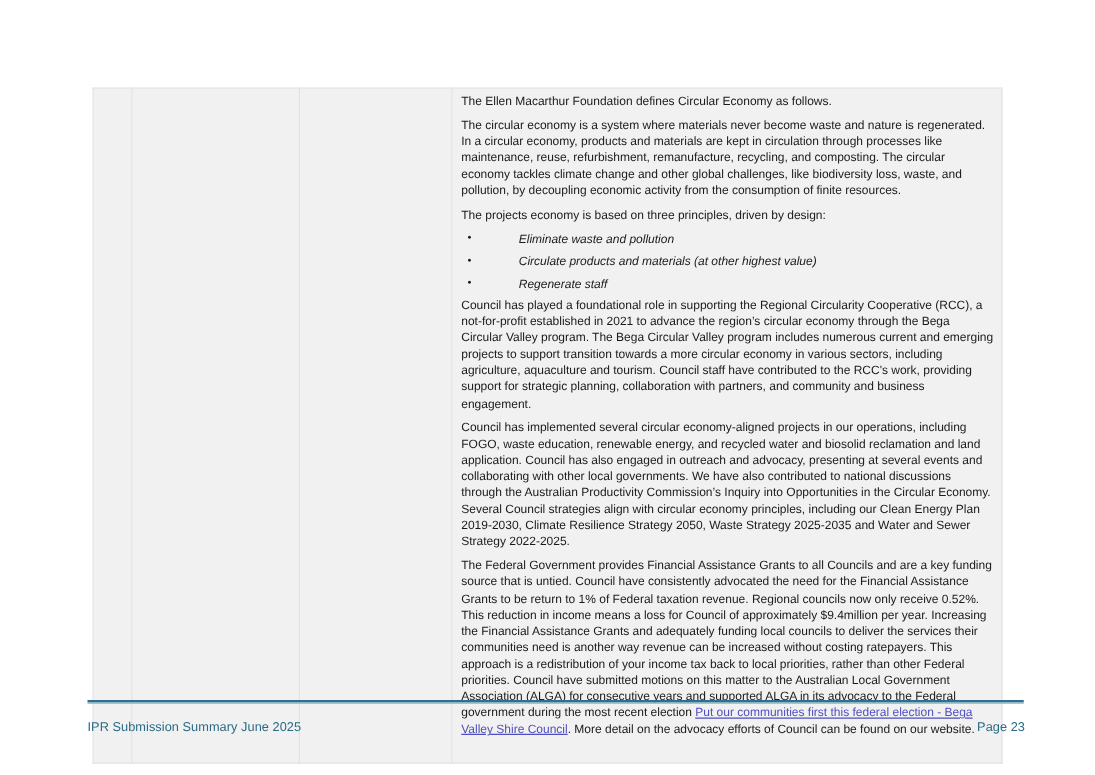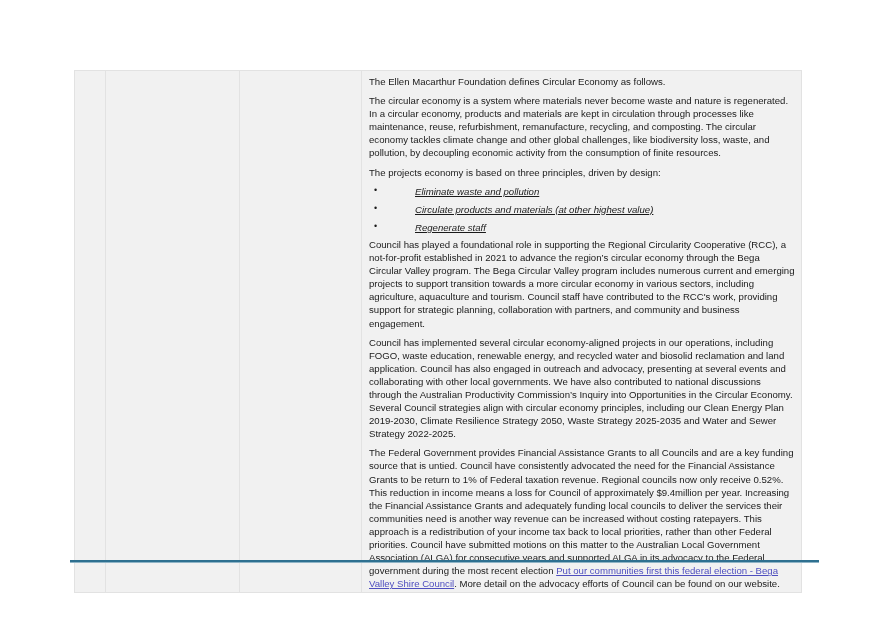--- a/index.html
+++ b/index.html
@@ -39,41 +39,40 @@
     background: #f1f1f1;
     vertical-align: top;
     padding: 0;
   }
   .col-a { width: 30px; }
   .col-b { width: 133px; }
   .col-c { width: 121px; }
   .col-d { width: 439px; }
 
   .cell-content {
-    padding: 4px 6px 2px 7px;
+    padding: 4px 6px 20px 7px;
   }
 
   
   p.body-para {
     margin: 0 0 6px 0;
     font-size: 9.6px;
     line-height: 13.1px;
     color: #1a1a1a;
     text-align: left;
   }
   p.body-para:last-child { margin-bottom: 0; }
   p.italic-para {
   }
 
   
   ul.bullet-list {
     margin: 0 0 4px 0;
     padding: 0;
     list-style: none;
-    text-decoration: underline;
   }
   ul.bullet-list li {
     position: relative;
     font-size: 9.6px;
     line-height: 13.1px;
     font-style: italic;
     margin: 0 0 5px 0;
     padding-left: 46px;
   }
   ul.bullet-list li:last-child { margin-bottom: 0; }
@@ -157,14 +156,18 @@
             <p class="body-para"><span>The Federal Government provides Financial Assistance Grants to all Councils and are a key funding source that is untied. Council have consistently advocated the need for the Financial Assistance Grants to be return to 1% of Federal taxation revenue. Regional councils now only receive 0.52%. This reduction in income means a loss for Council of approximately $9.4million per year. Increasing the Financial Assistance Grants and adequately funding local councils to deliver the services their communities need is another way revenue can be increased without costing ratepayers. This approach is a redistribution of your income tax back to local priorities, rather than other Federal priorities. Council have submitted motions on this matter to the Australian Local Government Association (ALGA) for consecutive years and supported ALGA in its advocacy to the Federal government during the most recent election </span><a class="doc-link" href="#">Put our communities first this federal election - Bega Valley Shire Council</a><span>. More detail on the advocacy efforts of Council can be found on our website.</span></p>
 
           </div>
         </td>
       </tr>
     </tbody>
   </table>
 
   <div class="footer-rule"></div>
 
+  <div class="footer-row">
+    <span class="footer-text">IPR Submission Summary June 2025</span>
+    <span class="footer-text">Page 23</span>
+  </div>
 
 </div>
 
 </body></html>

